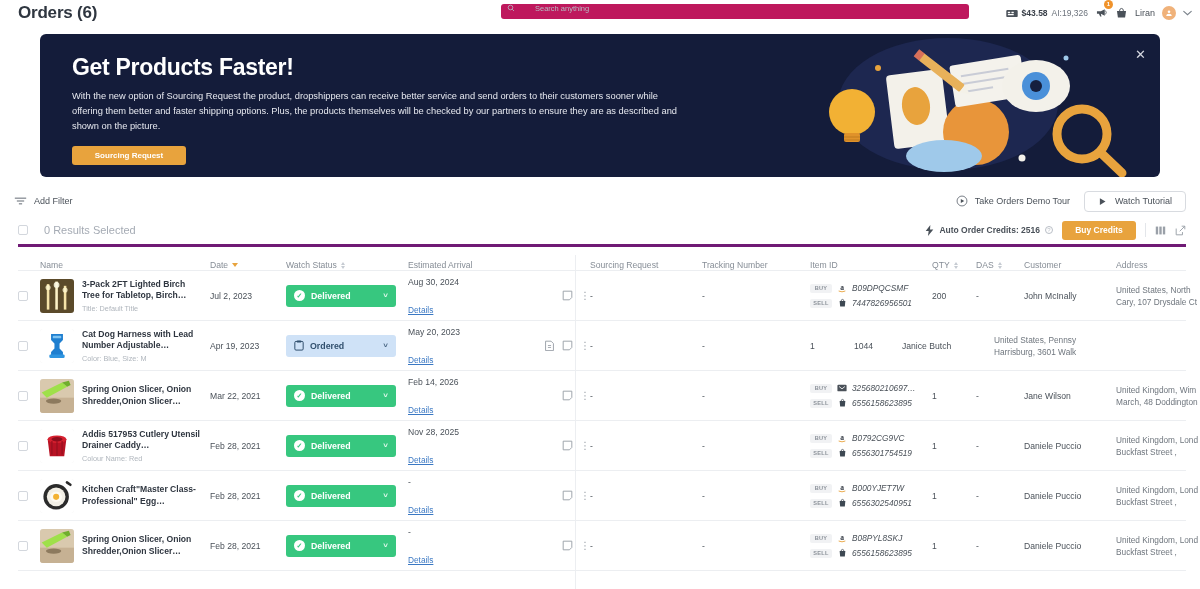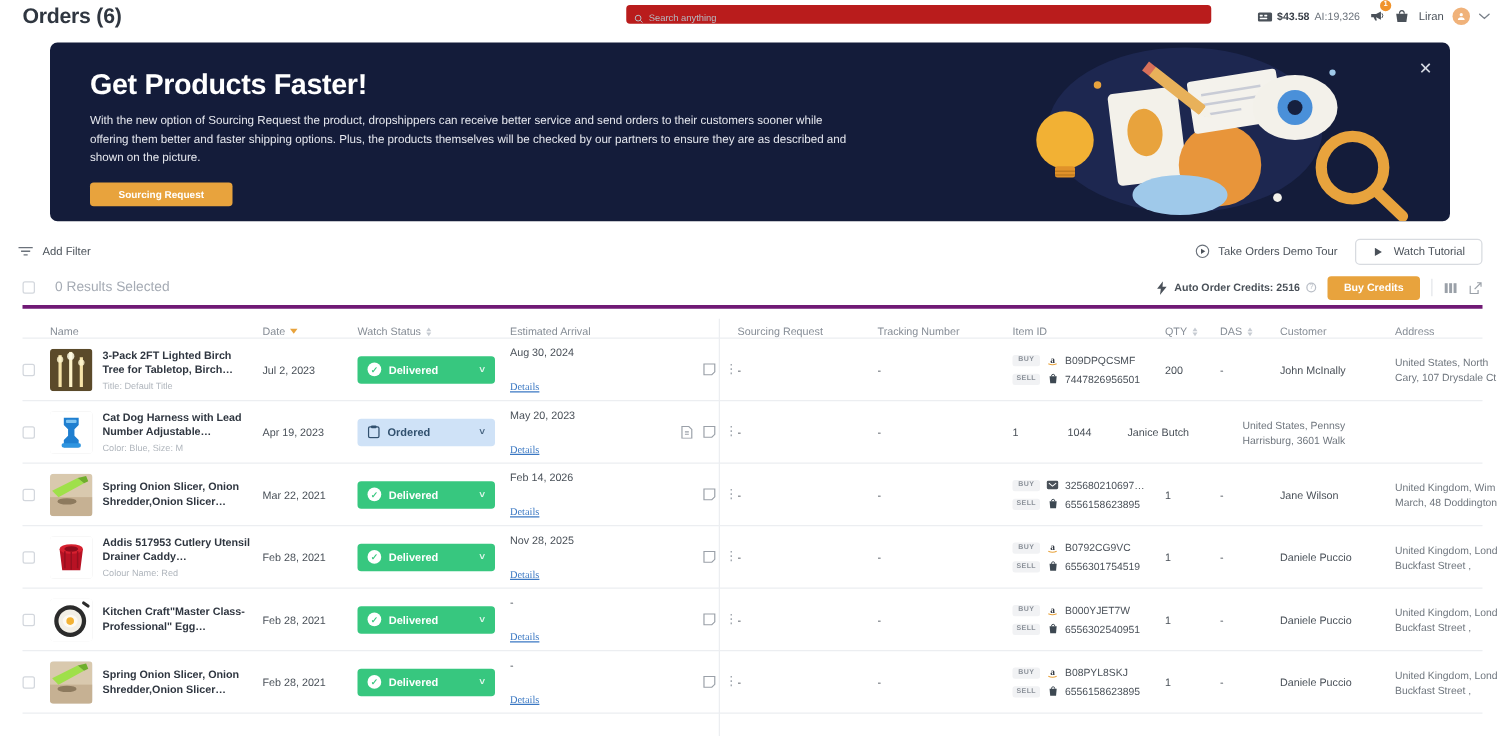--- a/index.html
+++ b/index.html
@@ -19,22 +19,22 @@
     position: relative;
   }
   .page-title {
     font-size: 17px; font-weight: bold; color: #2f3640;
     letter-spacing: -.2px;
     white-space: nowrap;
   }
   .searchbox {
     position: absolute; left: 501px; top: 4px;
     width: 468px; height: 15px;
-    background: #b91c1c; border-radius: 3px;
-    display: flex; align-items: flex-end; gap: 4px;
+    background: #be185d; border-radius: 3px;
+    display: flex; align-items: flex-start; gap: 20px;
     padding: 0 6px;
   }
   .searchbox .ph { font-size: 7.5px; color: #b6bcc4; }
   .topright {
     position: absolute; right: 8px; top: 0; height: 26px;
     display: flex; align-items: center; gap: 7px;
     font-size: 8.5px; color: #4a5159;
   }
   .credit-chip { display: flex; align-items: center; gap: 4px; white-space: nowrap; }
   .money { font-weight: bold; color: #3a4049; font-size: 8.5px;}
@@ -200,31 +200,31 @@
   .check-circle {
     width: 11px; height: 11px; border-radius: 50%;
     background: #fff; color: #37c77f;
     display: flex; align-items: center; justify-content: center;
     font-size: 7px; font-weight: bold; flex: none;
   }
 
   .eta-date { font-size: 8.6px; color: #4a5159; }
   .details {
     font-size: 8.3px; color: #3b78c3; text-decoration: underline;
-    cursor: pointer; margin-top: 18px; display: inline-block; font-family: Liberation Serif, serif;
+    cursor: pointer; margin-top: 18px; display: inline-block;
   }
 
   .idblock { display: flex; flex-direction: column; gap: 5px; }
   .idline { display: flex; align-items: center; gap: 5px; }
   .tag {
     font-size: 5.6px; font-weight: bold; letter-spacing: .3px;
     color: #8b9199; background: #f1f2f4; border-radius: 2px;
     padding: 1.5px 3px; width: 22px; text-align: center; flex: none;
   }
-  .idtext { font-size: 8.3px; color: #4a5159; white-space: nowrap; }
+  .idtext { font-size: 8.3px; color: #4a5159; white-space: nowrap; font-style: italic; }
   .mk { width: 10px; height: 10px; flex: none; display:flex; align-items:center; justify-content:center; }
 
   .addr { font-size: 8.3px; color: #6f767e; line-height: 12px; white-space: nowrap; }
 
   .dots { color: #9aa0a8; font-size: 10px; cursor: pointer; letter-spacing: 0; line-height: 1; }
 
   .vline {
     position: absolute; left: 575px; top: 255px; width: 1px; height: 334px;
     background: #eceef1; z-index: 4;
   }

